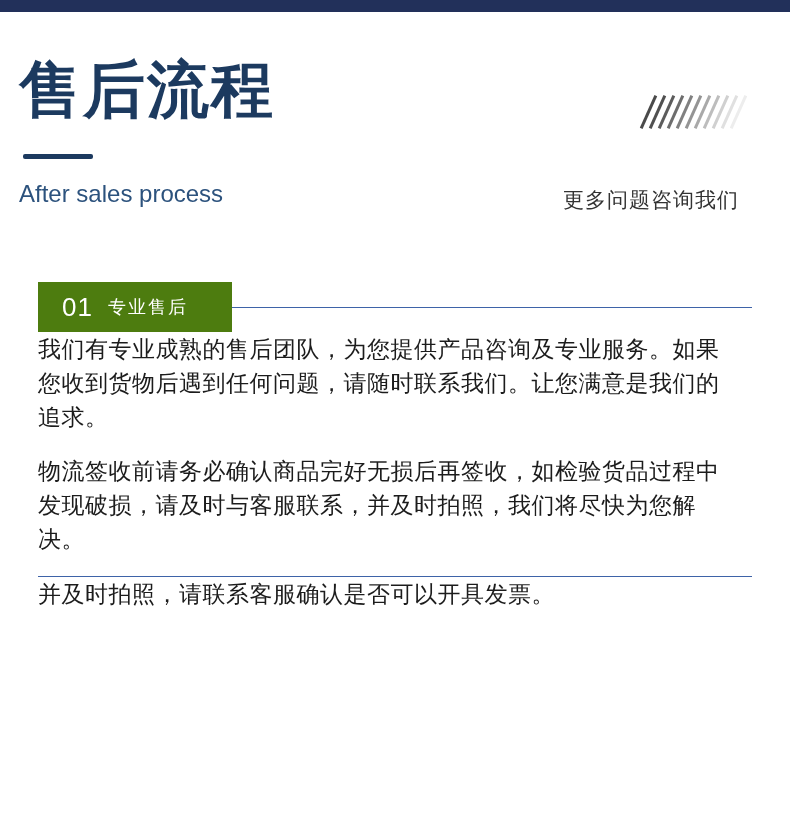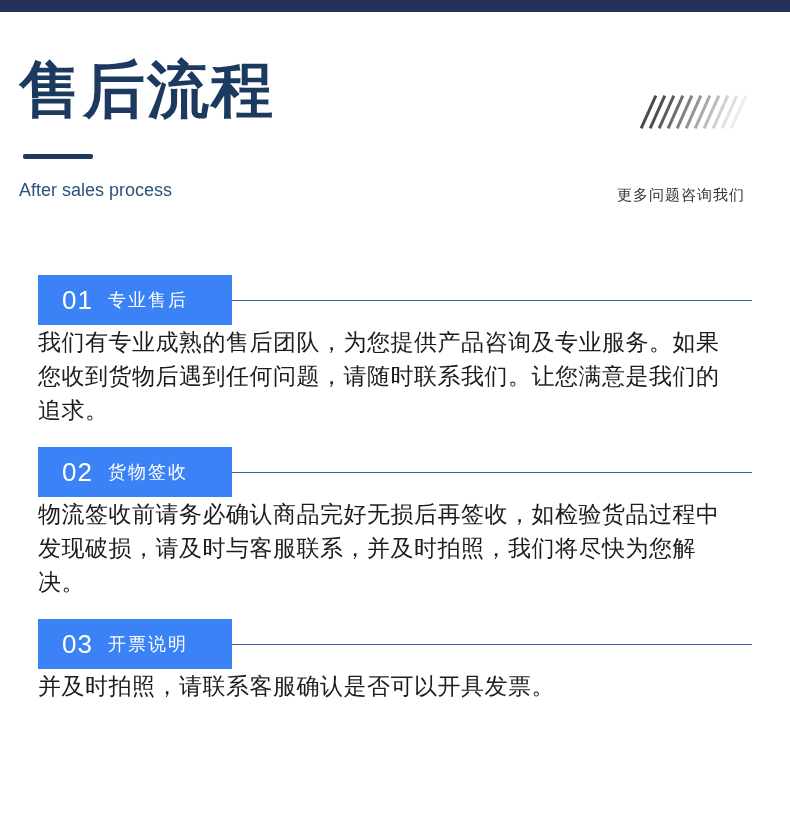--- a/index.html
+++ b/index.html
@@ -25,27 +25,27 @@
     letter-spacing: 2px;
   }
   .title-underline {
     width: 70px; height: 5px;
     background: #1c3a5f;
     border-radius: 2px;
     margin: 33px 0 0 4px;
   }
   .subtitle {
     margin-top: 21px;
-    font-size: 18px;
+    font-size: 24px;
     color: #2c527d;
   }
   .right-note {
     position: absolute;
-    top: 174px; right: 45px;
-    font-size: 15px;
+    top: 174px; right: 51px;
+    font-size: 21px;
     color: #333333;
     letter-spacing: 1px;
   }
   .stripes {
     position: absolute;
     top: 82px; right: 50px;
     display: flex;
     align-items: center;
   }
   .stripes i {
@@ -56,21 +56,21 @@
   }
   .sections { padding: 0 38px; }
   .section { margin-top: 20px; }
   .section.first { margin-top: 74px; }
   .sec-header {
     display: flex;
     align-items: center;
   }
   .sec-badge {
     width: 194px; height: 50px;
-    background: #3b82f6;
+    background: #4d7c0f;
     color: #ffffff;
     display: flex;
     align-items: center;
     padding-left: 24px;
     flex-shrink: 0;
   }
   .sec-num {
     font-size: 26px;
     letter-spacing: 1px;
   }
@@ -124,34 +124,23 @@
       <div class="sec-badge">
         <span class="sec-num">01</span>
         <span class="sec-title">专业售后</span>
       </div>
       <div class="sec-line"></div>
     </div>
     <div class="sec-body">我们有专业成熟的售后团队，为您提供产品咨询及专业服务。如果您收到货物后遇到任何问题，请随时联系我们。让您满意是我们的追求。</div>
   </div>
 
   <div class="section">
-    <div class="sec-header">
-      <div class="sec-badge">
-        <span class="sec-num">02</span>
-        <span class="sec-title">货物签收</span>
-      </div>
-      <div class="sec-line"></div>
-    </div>
     <div class="sec-body">物流签收前请务必确认商品完好无损后再签收，如检验货品过程中发现破损，请及时与客服联系，并及时拍照，我们将尽快为您解决。</div>
   </div>
 
   <div class="section">
     <div class="sec-header">
-      <div class="sec-badge">
-        <span class="sec-num">03</span>
-        <span class="sec-title">开票说明</span>
-      </div>
       <div class="sec-line"></div>
     </div>
     <div class="sec-body">并及时拍照，请联系客服确认是否可以开具发票。</div>
   </div>
 
 </div>
 
 </body></html>

